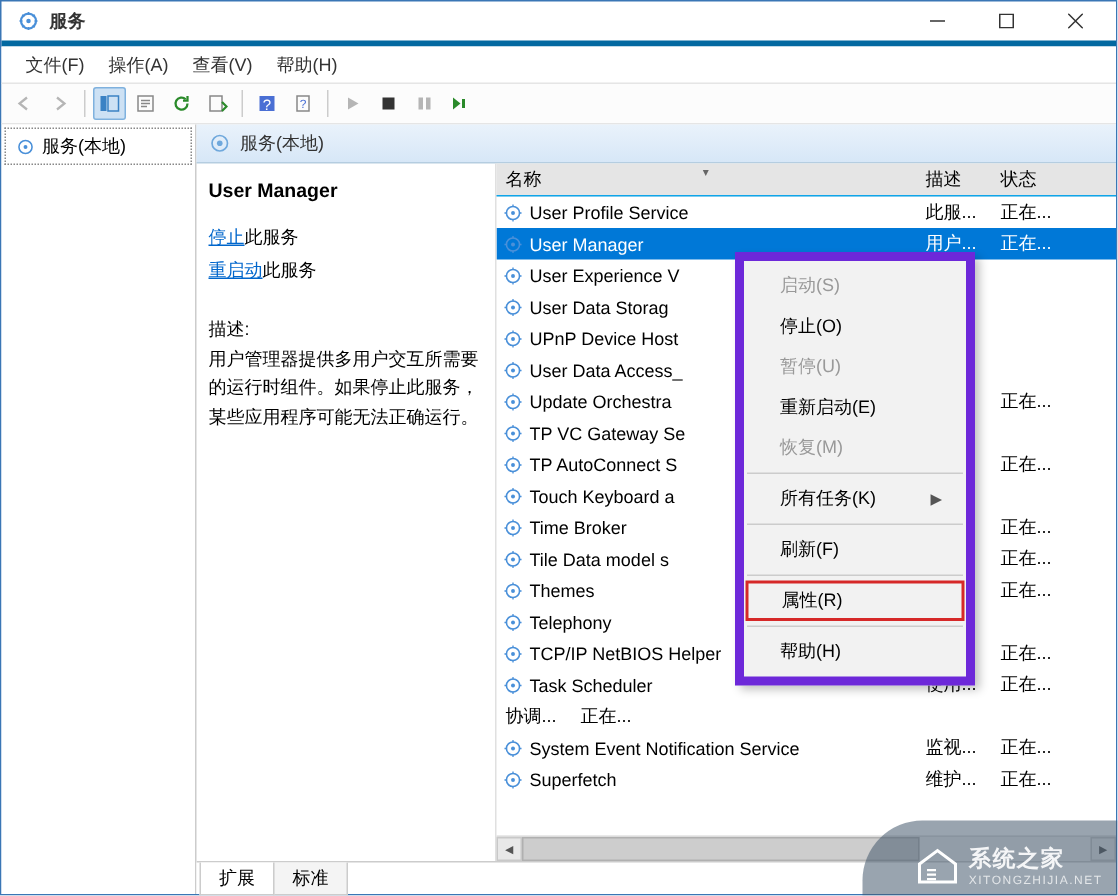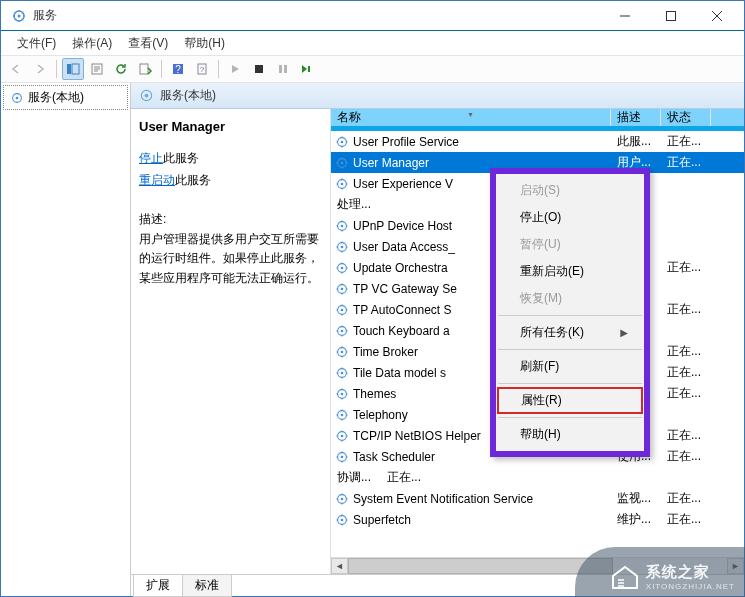--- a/index.html
+++ b/index.html
@@ -1,18 +1,18 @@
 <!DOCTYPE html>
 <html><head>
 <meta charset="utf-8">
 <style>
 * { margin: 0; padding: 0; box-sizing: border-box; font-family: "Microsoft YaHei", "Segoe UI", Tahoma, sans-serif; }
 body { background: #fff; width: 745px; height: 597px; overflow: hidden; position: relative; }
 .window { border: 1px solid #3a76b5; width: 745px; height: 597px; display: flex; flex-direction: column; background: #fff; }
-.titlebar { height: 30px; display: flex; align-items: center; padding: 4px 4px; border-bottom: 1px solid #0369a1; }
+.titlebar { height: 30px; display: flex; align-items: center; padding: 4px 4px; border-bottom: 4px solid #0369a1; font-weight: bold; }
 .titlebar-icon { width: 16px; height: 16px; margin: 0 6px; }
 .titlebar-title { font-size: 12px; color: #333; flex: 1; }
 .win-controls { display: flex; }
 .win-btn { width: 46px; height: 28px; display: flex; align-items: center; justify-content: center; cursor: pointer; }
 .menubar { height: 24px; display: flex; align-items: center; padding: 0 8px; background: #fff; font-size: 12px; color: #333; }
 .menu-item { padding: 2px 8px; cursor: pointer; }
 .toolbar { height: 28px; display: flex; align-items: center; padding: 0 4px; border-top: 1px solid #e5e5e5; border-bottom: 1px solid #e5e5e5; gap: 2px; background: #fcfcfc; }
 .tb-btn { width: 22px; height: 22px; display: flex; align-items: center; justify-content: center; cursor: pointer; border: 1px solid transparent; border-radius: 2px; }
 .tb-btn.disabled { opacity: 0.35; cursor: default; }
 .tb-btn.active { background: #cde1f4; border-color: #7fb1de; }
@@ -23,21 +23,21 @@
 .rightpane { flex: 1; display: flex; flex-direction: column; min-width: 0; }
 .pane-header { height: 26px; background: linear-gradient(#e9f2fb, #d7e7f7); border-bottom: 1px solid #b5cde0; display: flex; align-items: center; padding: 0 8px; font-size: 12px; color: #333; gap: 6px; }
 .pane-body { flex: 1; display: flex; min-height: 0; }
 .detail-col { width: 200px; padding: 10px 10px 10px 8px; font-size: 12px; border-right: 1px solid #e0e0e0; }
 .detail-title { font-weight: bold; margin-bottom: 14px; font-size: 13px; }
 .link { color: #0066cc; text-decoration: underline; cursor: pointer; }
 .detail-links { line-height: 1.8; margin-bottom: 20px; }
 .detail-desc-label { margin-bottom: 2px; }
 .detail-desc { line-height: 1.6; }
 .list-col { flex: 1; position: relative; min-width: 0; display: flex; flex-direction: column; }
-.list-header { display: flex; height: 22px; border-bottom: 5px solid #0ea5e9; font-size: 12px; background: #7dd3fc; }
+.list-header { display: flex; height: 22px; border-bottom: 1px solid #0ea5e9; font-size: 12px; background: #e5e5e5; }
 .col-h { display: flex; align-items: center; padding: 0 6px; border-right: 1px solid #e5e5e5; position: relative; cursor: pointer; }
 .col-name { width: 280px; }
 .col-desc { width: 50px; }
 .col-status { width: 50px; text-align: center; }
 .sort-ind { position: absolute; left: 50%; top: 1px; transform: translateX(-50%); font-size: 8px; color: #666; }
 .list-rows { flex: 1; overflow: hidden; position: relative; }
 .row { display: flex; align-items: center; height: 21px; font-size: 12px; white-space: nowrap; }
 .row.selected { background: #0078d7; color: #fff; }
 .row.selected .cell-desc, .row.selected .cell-status { color: #fff; }
 .cell-name { width: 280px; display: flex; align-items: flex-end; padding-left: 4px; gap: 4px; overflow: hidden; }
@@ -259,20 +259,30 @@
                       <circle cx="8" cy="8" r="1.5" fill="#4a90d9"></circle>
                       <path d="M8 1.5v2M8 12.5v2M1.5 8h2M12.5 8h2" stroke="#4a90d9" stroke-width="1"></path>
                     </svg>
                   </span>
                   <span>User Experience V</span>
                 </div>
                 <div class="cell-desc">为应...</div>
                 <div class="cell-status"></div>
               </div>
               <div class="row">
+                <div class="cell-name">
+                  <span>
+                    <svg class="gear-icon" viewBox="0 0 16 16">
+                      <circle cx="8" cy="8" r="5" fill="none" stroke="#4a90d9" stroke-width="1.2"></circle>
+                      <circle cx="8" cy="8" r="1.5" fill="#4a90d9"></circle>
+                      <path d="M8 1.5v2M8 12.5v2M1.5 8h2M12.5 8h2" stroke="#4a90d9" stroke-width="1"></path>
+                    </svg>
+                  </span>
+                  <span>User Data Storag</span>
+                </div>
                 <div class="cell-desc">处理...</div>
                 <div class="cell-status"></div>
               </div>
               <div class="row">
                 <div class="cell-name">
                   <span>
                     <svg class="gear-icon" viewBox="0 0 16 16">
                       <circle cx="8" cy="8" r="5" fill="none" stroke="#4a90d9" stroke-width="1.2"></circle>
                       <circle cx="8" cy="8" r="1.5" fill="#4a90d9"></circle>
                       <path d="M8 1.5v2M8 12.5v2M1.5 8h2M12.5 8h2" stroke="#4a90d9" stroke-width="1"></path>

